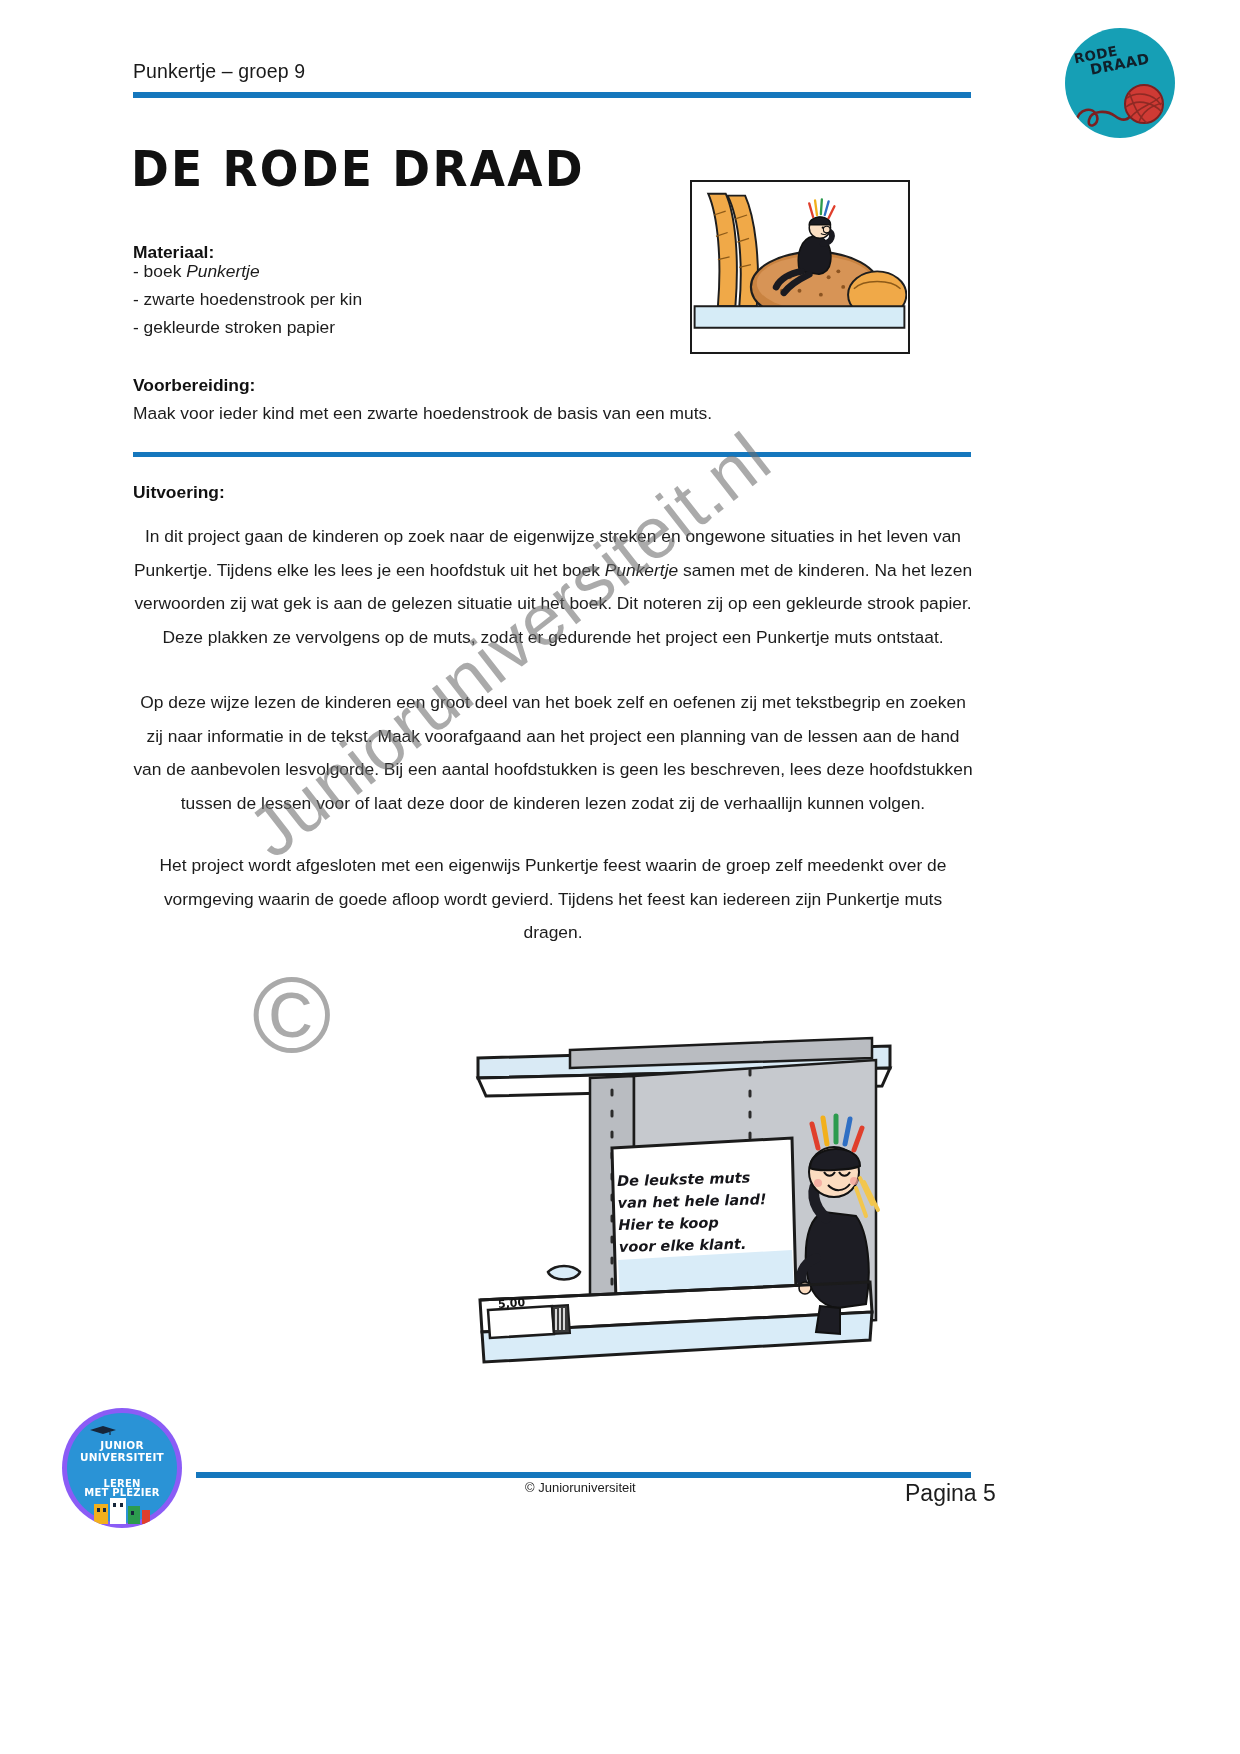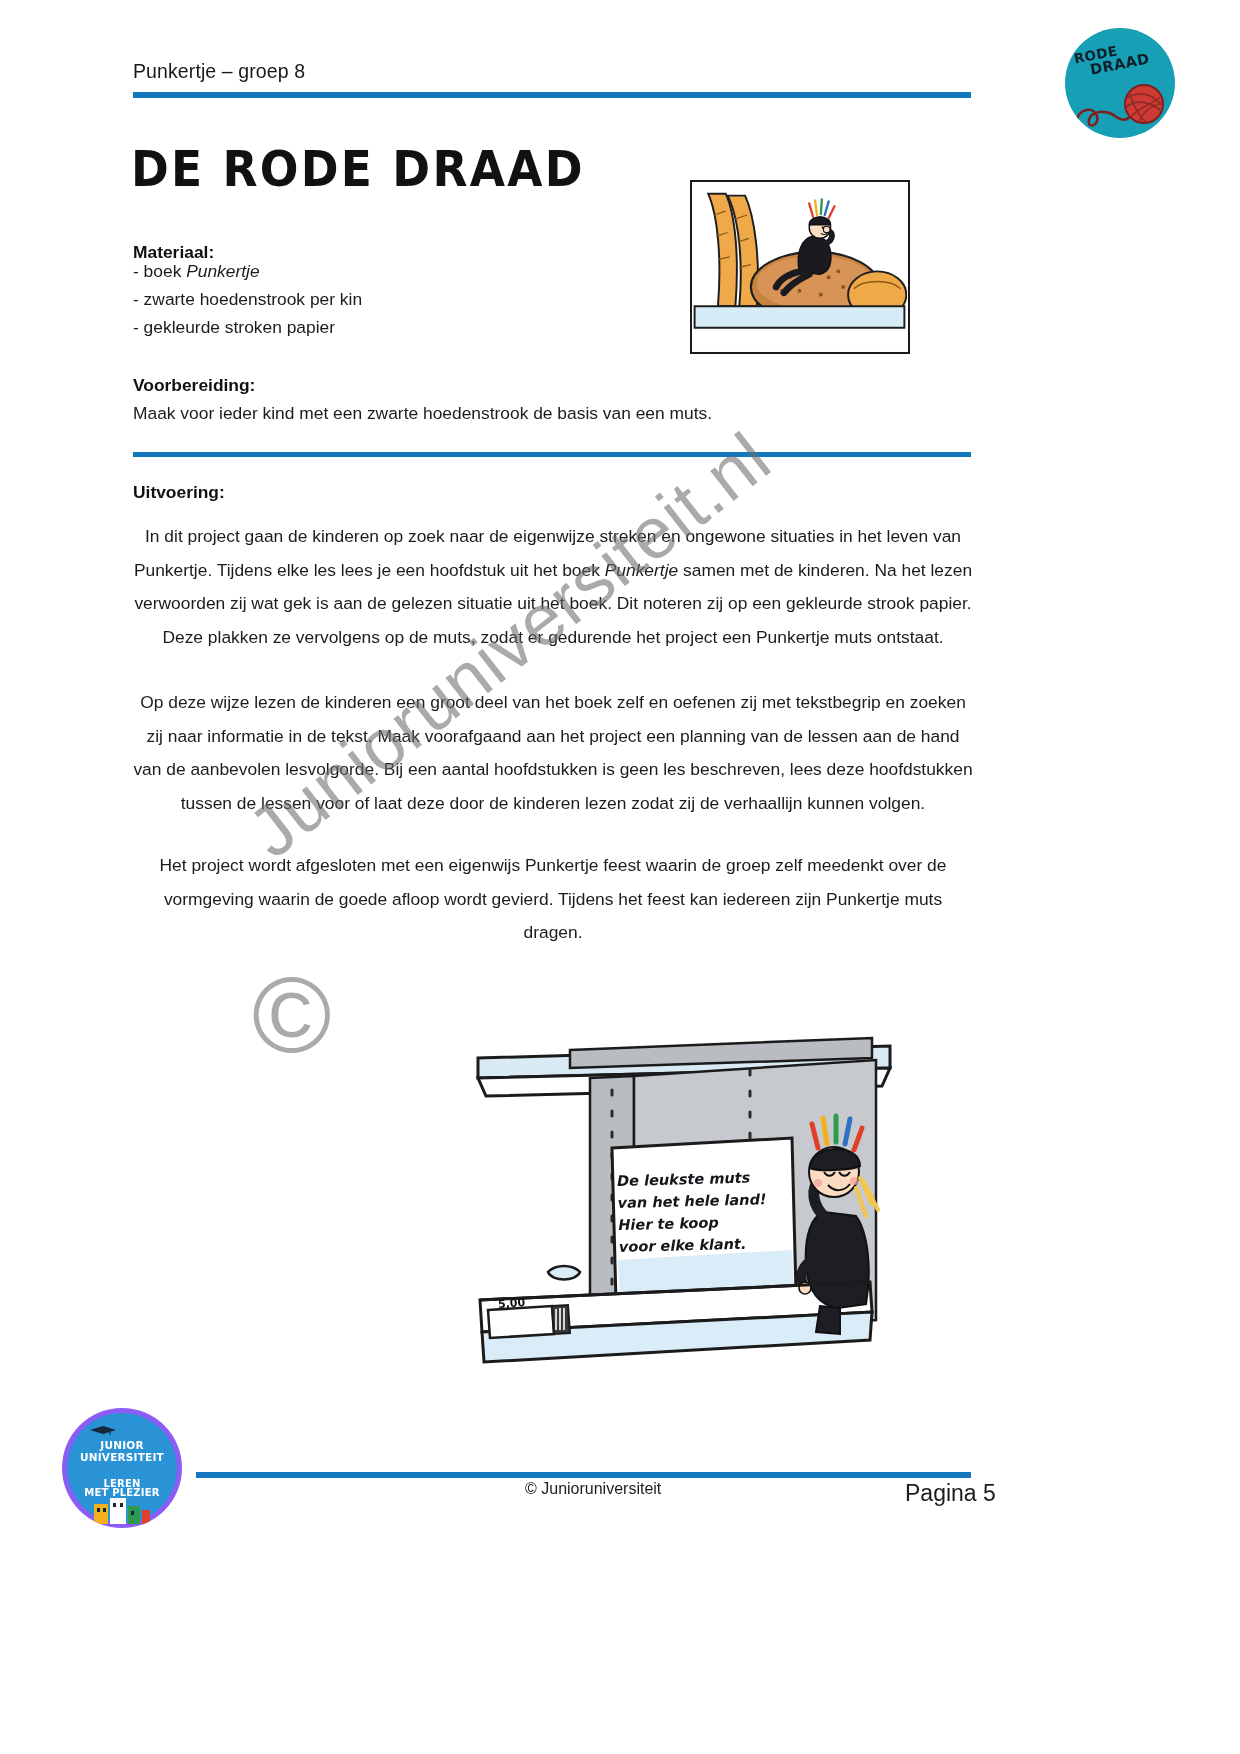--- a/index.html
+++ b/index.html
@@ -232,21 +232,21 @@
     left: 196px;
     top: 1472px;
     width: 775px;
     height: 6px;
     background: #1577bd;
   }
   .footer-copyright {
     position: absolute;
     left: 525px;
     top: 1480px;
-    font-size: 16px;
+    font-size: 13px;
     color: #1c1c1c;
     white-space: nowrap;
   }
   .footer-page {
     position: absolute;
     left: 905px;
     top: 1480px;
     font-size: 23px;
     color: #1c1c1c;
     white-space: nowrap;
@@ -308,21 +308,21 @@
     width: 60px;
     height: 32px;
   }
 </style>
 </head>
 <body>
 
 <div class="page">
 
   <div class="header">
-    <div class="header-title">Punkertje – groep 8</div>
+    <div class="header-title">Punkertje – groep 9</div>
     <div class="header-rule"></div>
 
     <div class="rode-draad-logo">
       <div class="rd-text">
         <span>RODE</span>
         <span class="l2">DRAAD</span>
       </div>
       <svg class="rd-thread" viewBox="0 0 60 42">
         <path d="M3 30 C6 16, 20 14, 24 24 C27 33, 14 38, 16 28 C18 18, 34 18, 42 24 C50 30, 56 28, 58 22" fill="none" stroke="#7c2020" stroke-width="2.6" stroke-linecap="round"></path>
       </svg>

